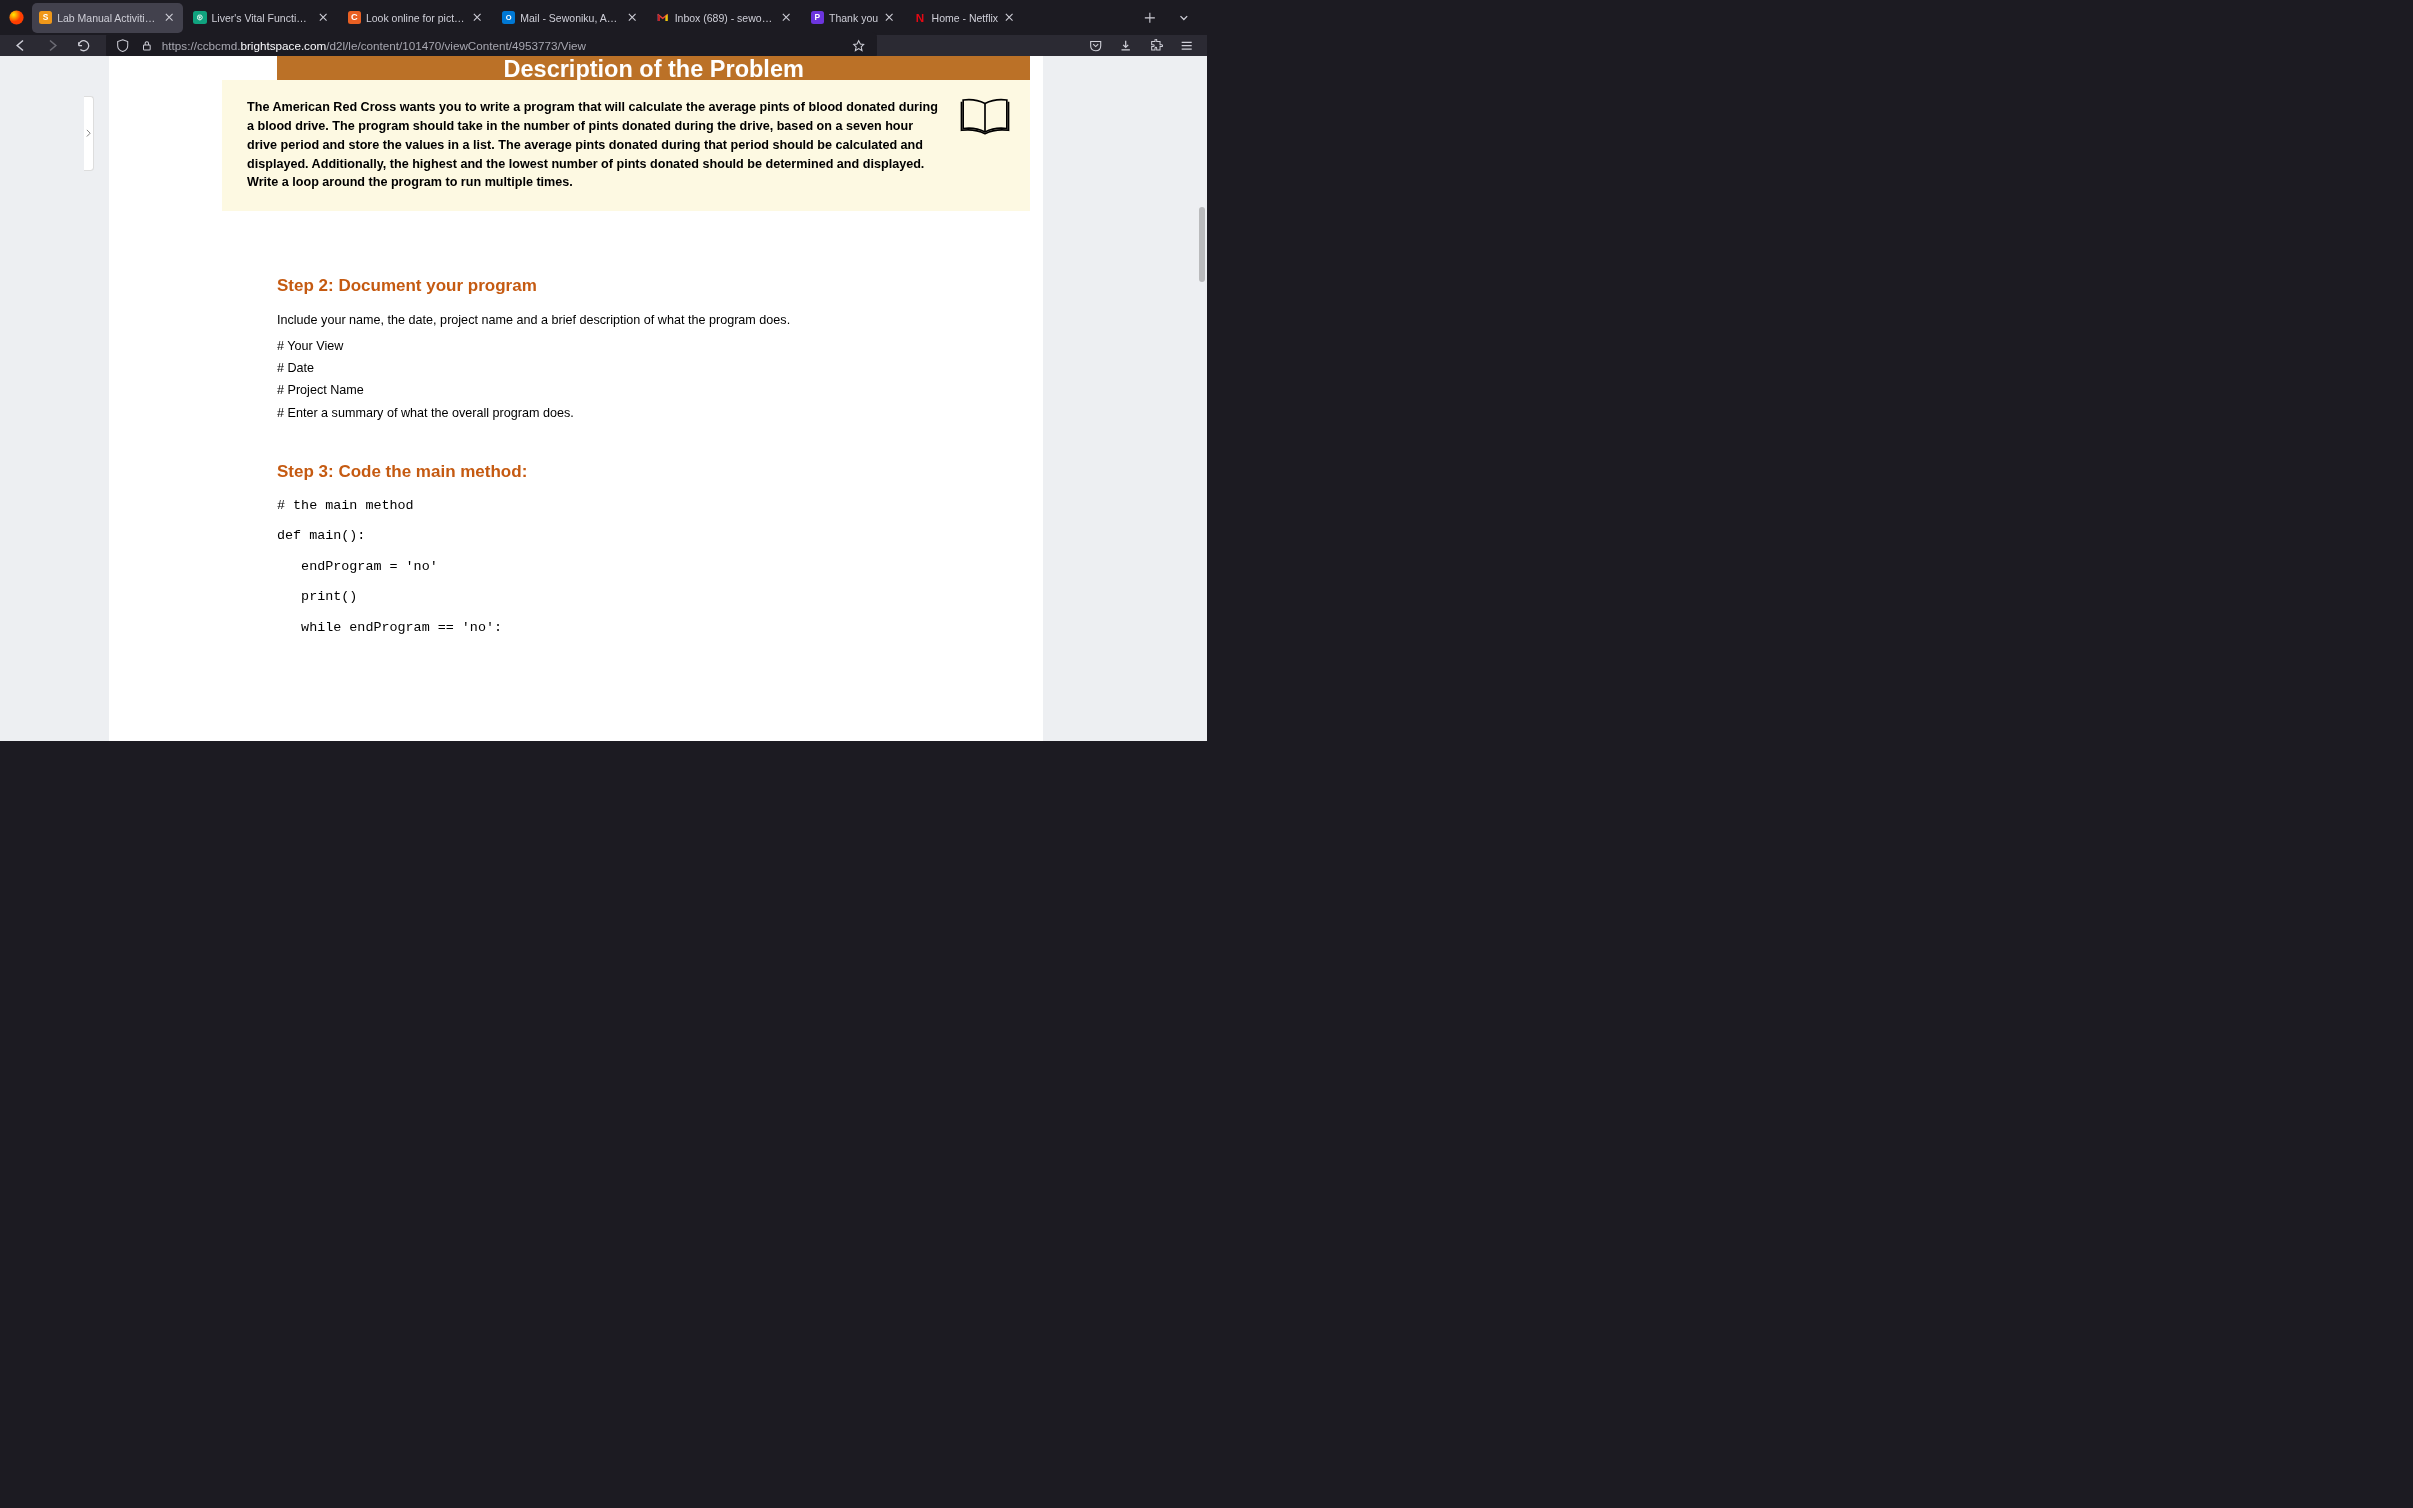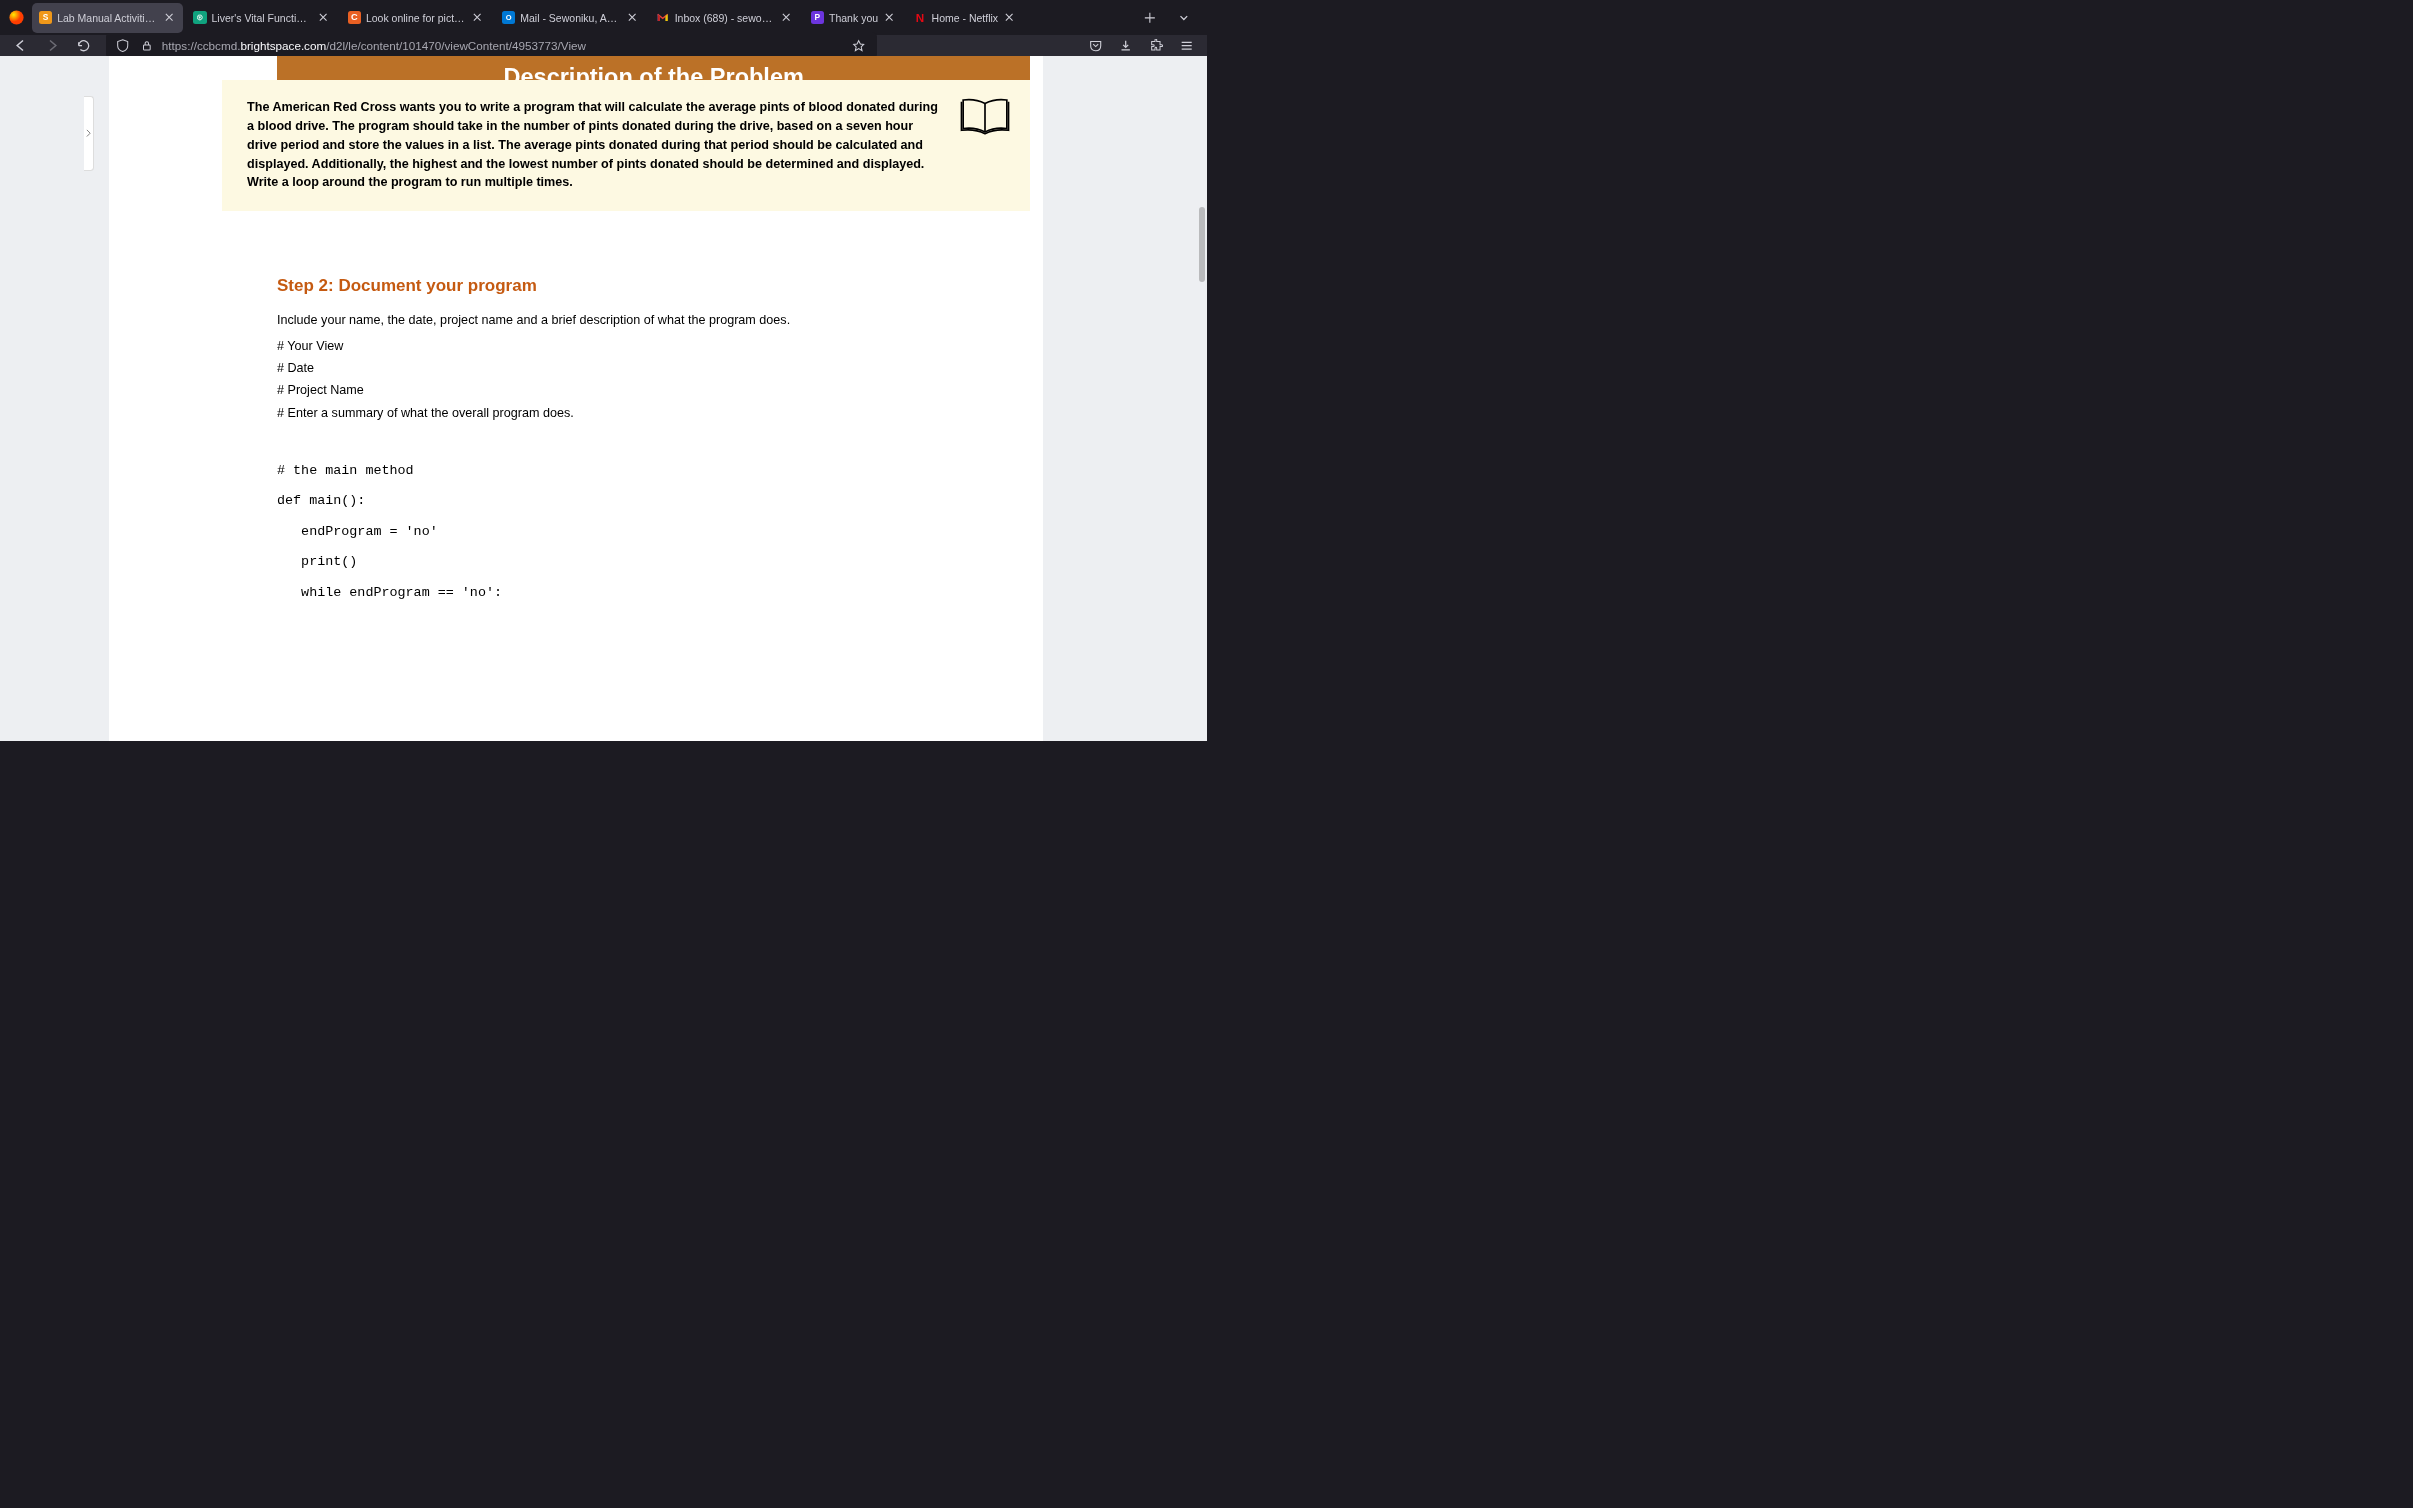--- a/index.html
+++ b/index.html
@@ -230,21 +230,21 @@
     
     .banner {
       background: #bb7127;
       height: 23.5px;
       color: #fff;
       font-size: 23.5px;
       font-weight: bold;
       display: flex;
       align-items: flex-start;
       justify-content: center;
-      padding-top: 8px;
+      padding-top: 0;
       overflow: hidden;
       margin-left: 168px;
     }
     
     
     .description-box {
       background: #fdf9e2;
       padding: 18.4px 25px;
       margin-left: 113px;
       position: relative;
@@ -518,20 +518,21 @@
         <div class="step-section">
           <h2 class="step-heading">Step 2:  Document your program</h2>
           <p class="body-text">Include your name, the date, project name and a brief description of what the program does.</p>
           <p class="comment-line"># Your View</p>
           <p class="comment-line"># Date</p>
           <p class="comment-line"># Project Name</p>
           <p class="comment-line"># Enter a summary of what the overall program does.</p>
         </div>
 
         <div class="step-section">
+          <h2 class="step-heading">Step 3:  Code the main method:</h2>
           <p class="code-line"># the main method</p>
           <p class="code-line">def main():</p>
           <p class="code-line" style="white-space:pre">   endProgram = 'no'</p>
           <p class="code-line" style="white-space:pre">   print()</p>
           <p class="code-line" style="white-space:pre">   while endProgram == 'no':</p>
         </div>
       </div>
     </div>
   </div>
 

